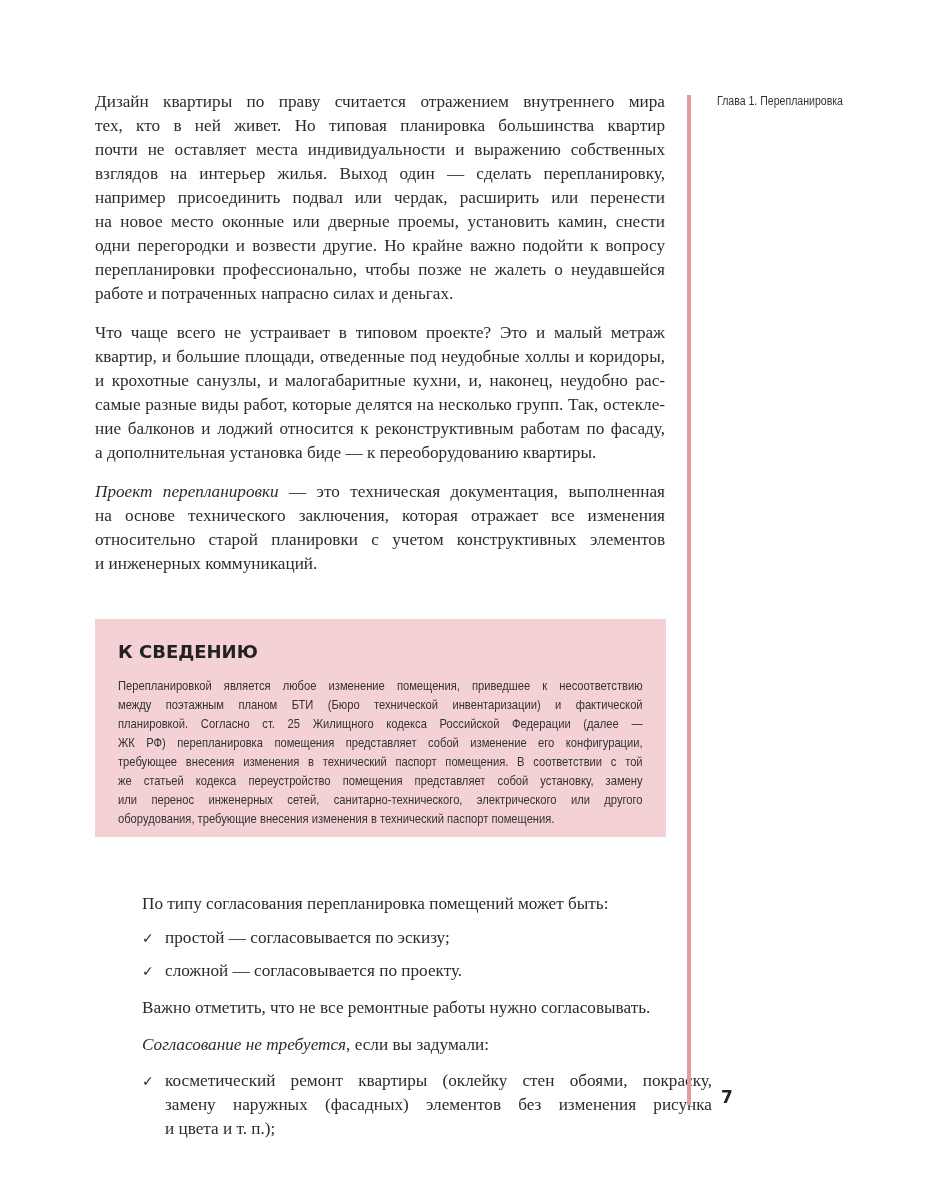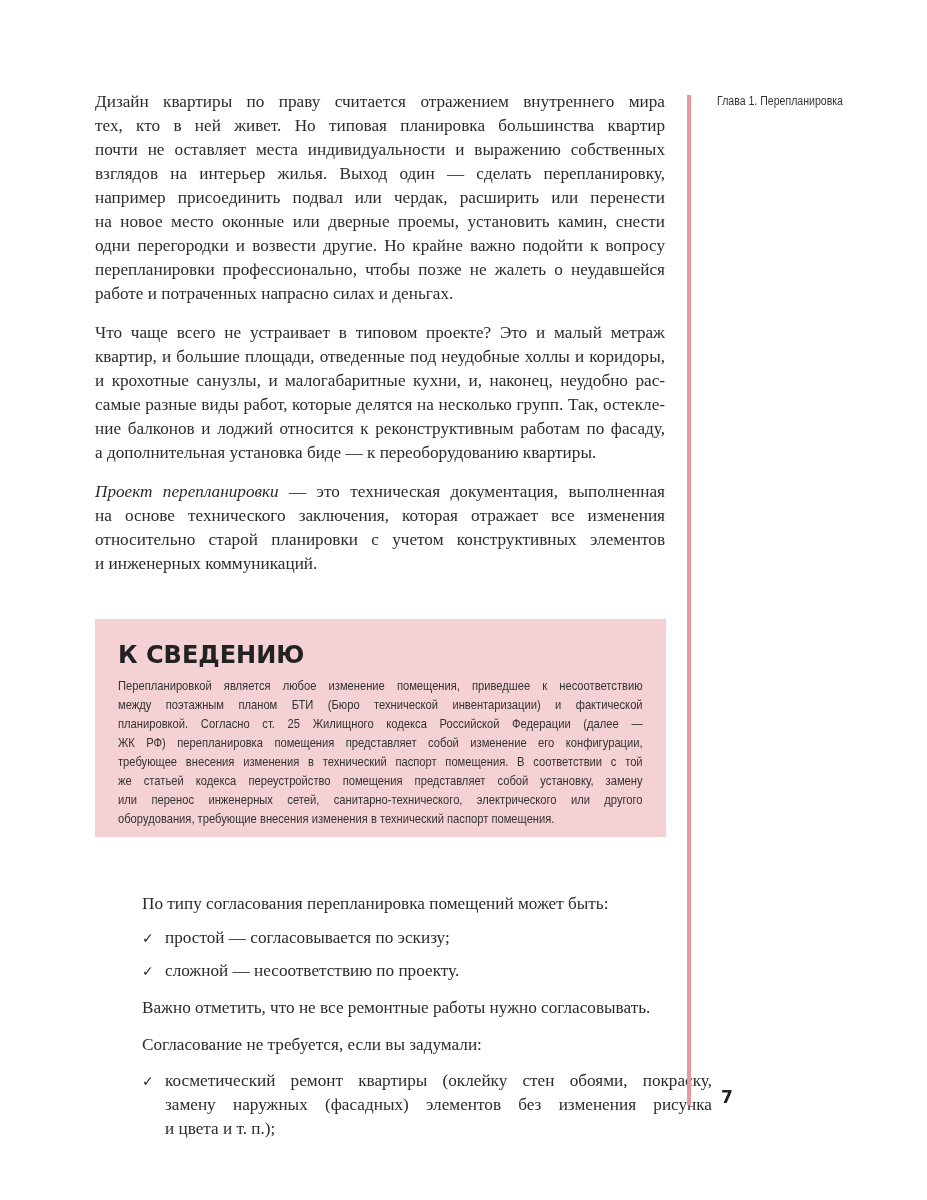--- a/index.html
+++ b/index.html
@@ -3,23 +3,23 @@
   <meta charset="utf-8">
   <style>
     html, body { margin: 0; padding: 0; background: #ffffff; }
     body { width: 927px; height: 1200px; position: relative; overflow: hidden; }
     .page { position: absolute; left: 0; top: 0; width: 927px; height: 916px; background: #ffffff; }
     .col { position: absolute; left: 95px; top: 90px; width: 570px; font-family: "Liberation Serif", "DejaVu Serif", serif; color: #2b2b2b; font-size: 17.2px; }
     .para { margin: 0 0 15px 0; }
     .line { display: block; height: 24px; line-height: 24px; white-space: nowrap; text-align: justify; text-align-last: justify; }
     .line.last { text-align-last: left; }
     .para .line span.it { font-style: italic; }
-    .it { }
+    .it { font-style: italic; }
     .callout { position: absolute; left: 95px; top: 619px; width: 571px; height: 218px; background: #f4d1d4; }
-    .callout-title { position: absolute; left: 23px; top: 22px; font-family: "DejaVu Sans", "Liberation Sans", sans-serif; font-weight: bold; font-size: 24px; color: #222222; letter-spacing: 0px; }
+    .callout-title { position: absolute; left: 23px; top: 22px; font-family: "DejaVu Sans", "Liberation Sans", sans-serif; font-weight: bold; font-size: 18px; color: #222222; letter-spacing: 0px; }
     .callout-body { position: absolute; left: 23px; top: 57px; width: 525px; font-family: "Liberation Sans", "DejaVu Sans", sans-serif; font-size: 13px; color: #333333; transform: scaleX(0.86); transform-origin: left top; }
     .callout-body .line { height: 19px; line-height: 19px; width: 610px; }
     .sidebar-rule { position: absolute; left: 687px; top: 95px; width: 4px; height: 1010px; background: #e39aa1; }
     .running-head { position: absolute; left: 717px; top: 94px; font-family: "Liberation Sans", "DejaVu Sans", sans-serif; font-size: 12px; color: #333333; transform: scaleX(0.88); transform-origin: left top; white-space: nowrap; }
     .page-number { position: absolute; left: 721px; top: 1087px; font-family: "DejaVu Sans", "Liberation Sans", sans-serif; font-weight: bold; font-size: 17px; color: #222222; }
     .bottom { position: absolute; left: 95px; top: 892px; width: 570px; font-family: "Liberation Serif", "DejaVu Serif", serif; color: #2b2b2b; font-size: 17.2px; margin-left: 47px; }
     .bline { display: block; height: 24px; line-height: 24px; white-space: nowrap; }
     .bullet { position: relative; padding-left: 23px; }
     .bullet .check { position: absolute; left: 0; top: 0; font-family: "DejaVu Sans", sans-serif; font-size: 14px; line-height: 24px; }
     .bullet .bline.j { text-align: justify; text-align-last: justify; }
@@ -73,21 +73,21 @@
 
   <div class="bottom">
     <span class="bline" style="margin-bottom:10px;">По типу согласования перепланировка помещений может быть:</span>
 
     <div class="bullet" style="margin-bottom:9px;">
       <span class="check">✓</span>
       <span class="bline">простой — согласовывается по эскизу;</span>
     </div>
     <div class="bullet" style="margin-bottom:13px;">
       <span class="check">✓</span>
-      <span class="bline">сложной — несоответствию по проекту.</span>
+      <span class="bline">сложной — согласовывается по проекту.</span>
     </div>
 
     <span class="bline" style="margin-bottom:13px;">Важно отметить, что не все ремонтные работы нужно согласовывать.</span>
 
     <span class="bline" style="margin-bottom:12px;"><span class="it">Согласование не требуется</span><span>, если вы задумали:</span></span>
 
     <div class="bullet">
       <span class="check">✓</span>
       <span class="bline j">косметический ремонт квартиры (оклейку стен обоями, покраску,</span>
       <span class="bline j">замену наружных (фасадных) элементов без изменения рисунка</span>

